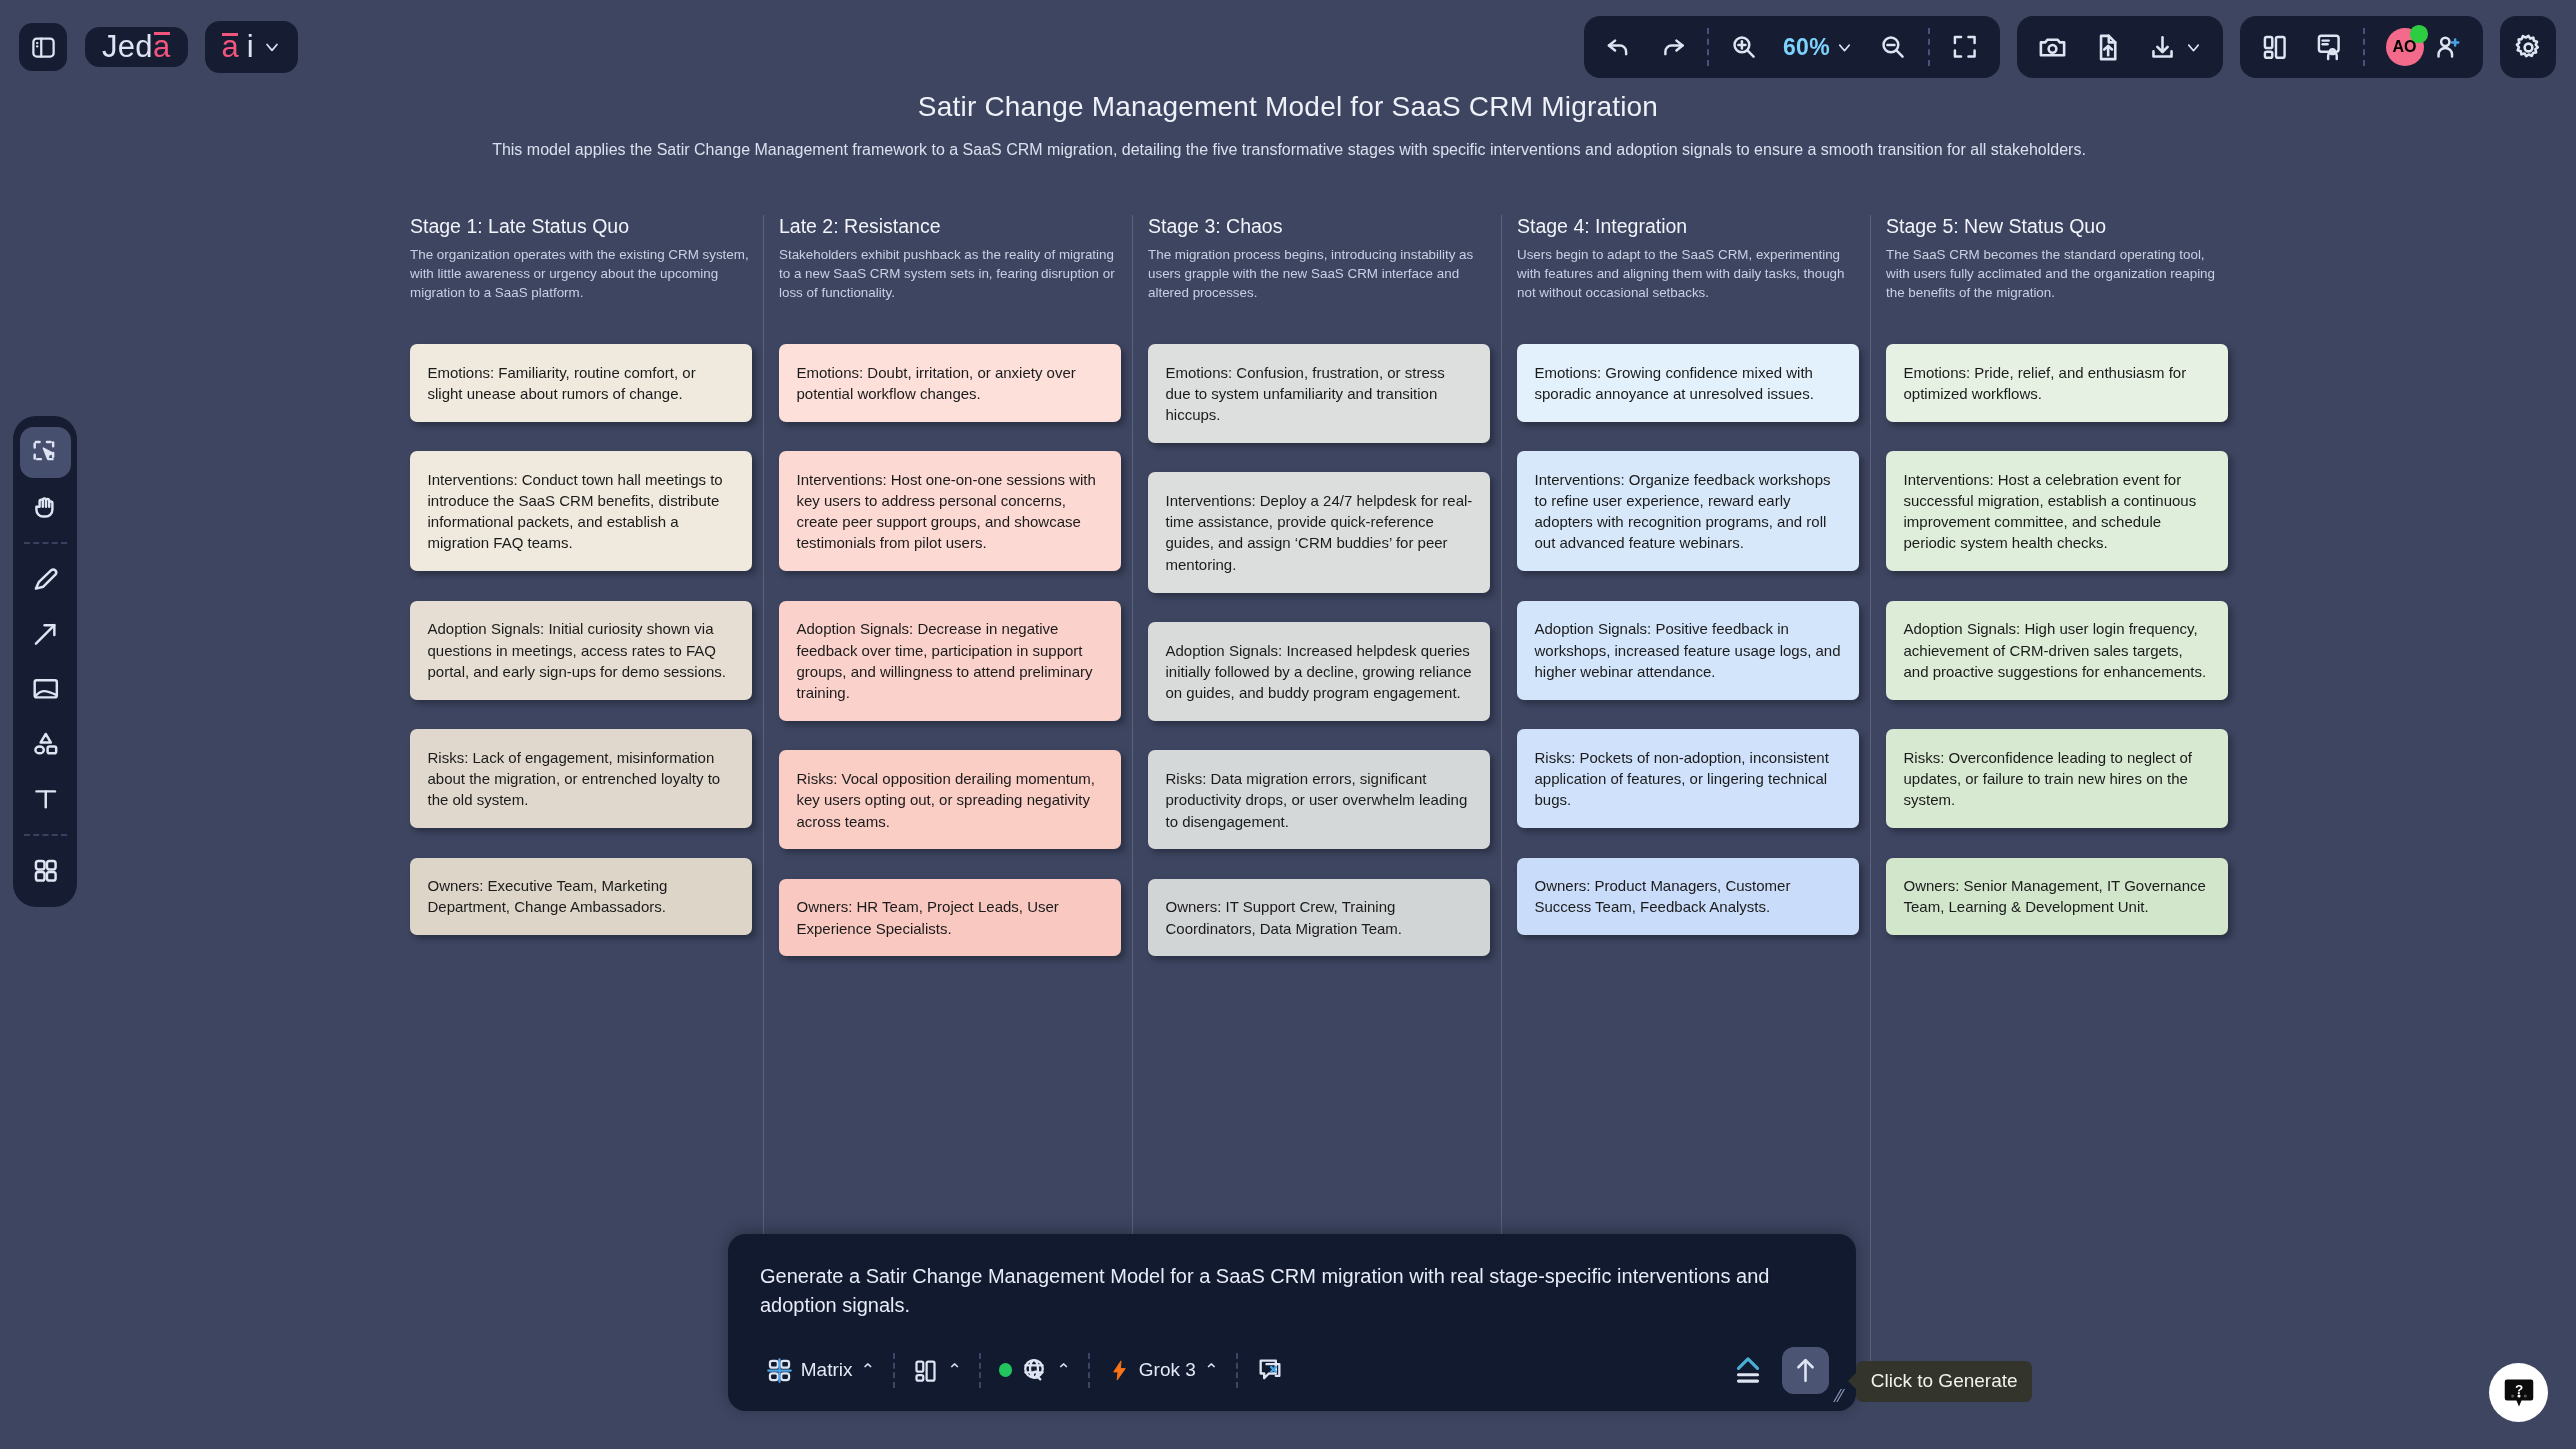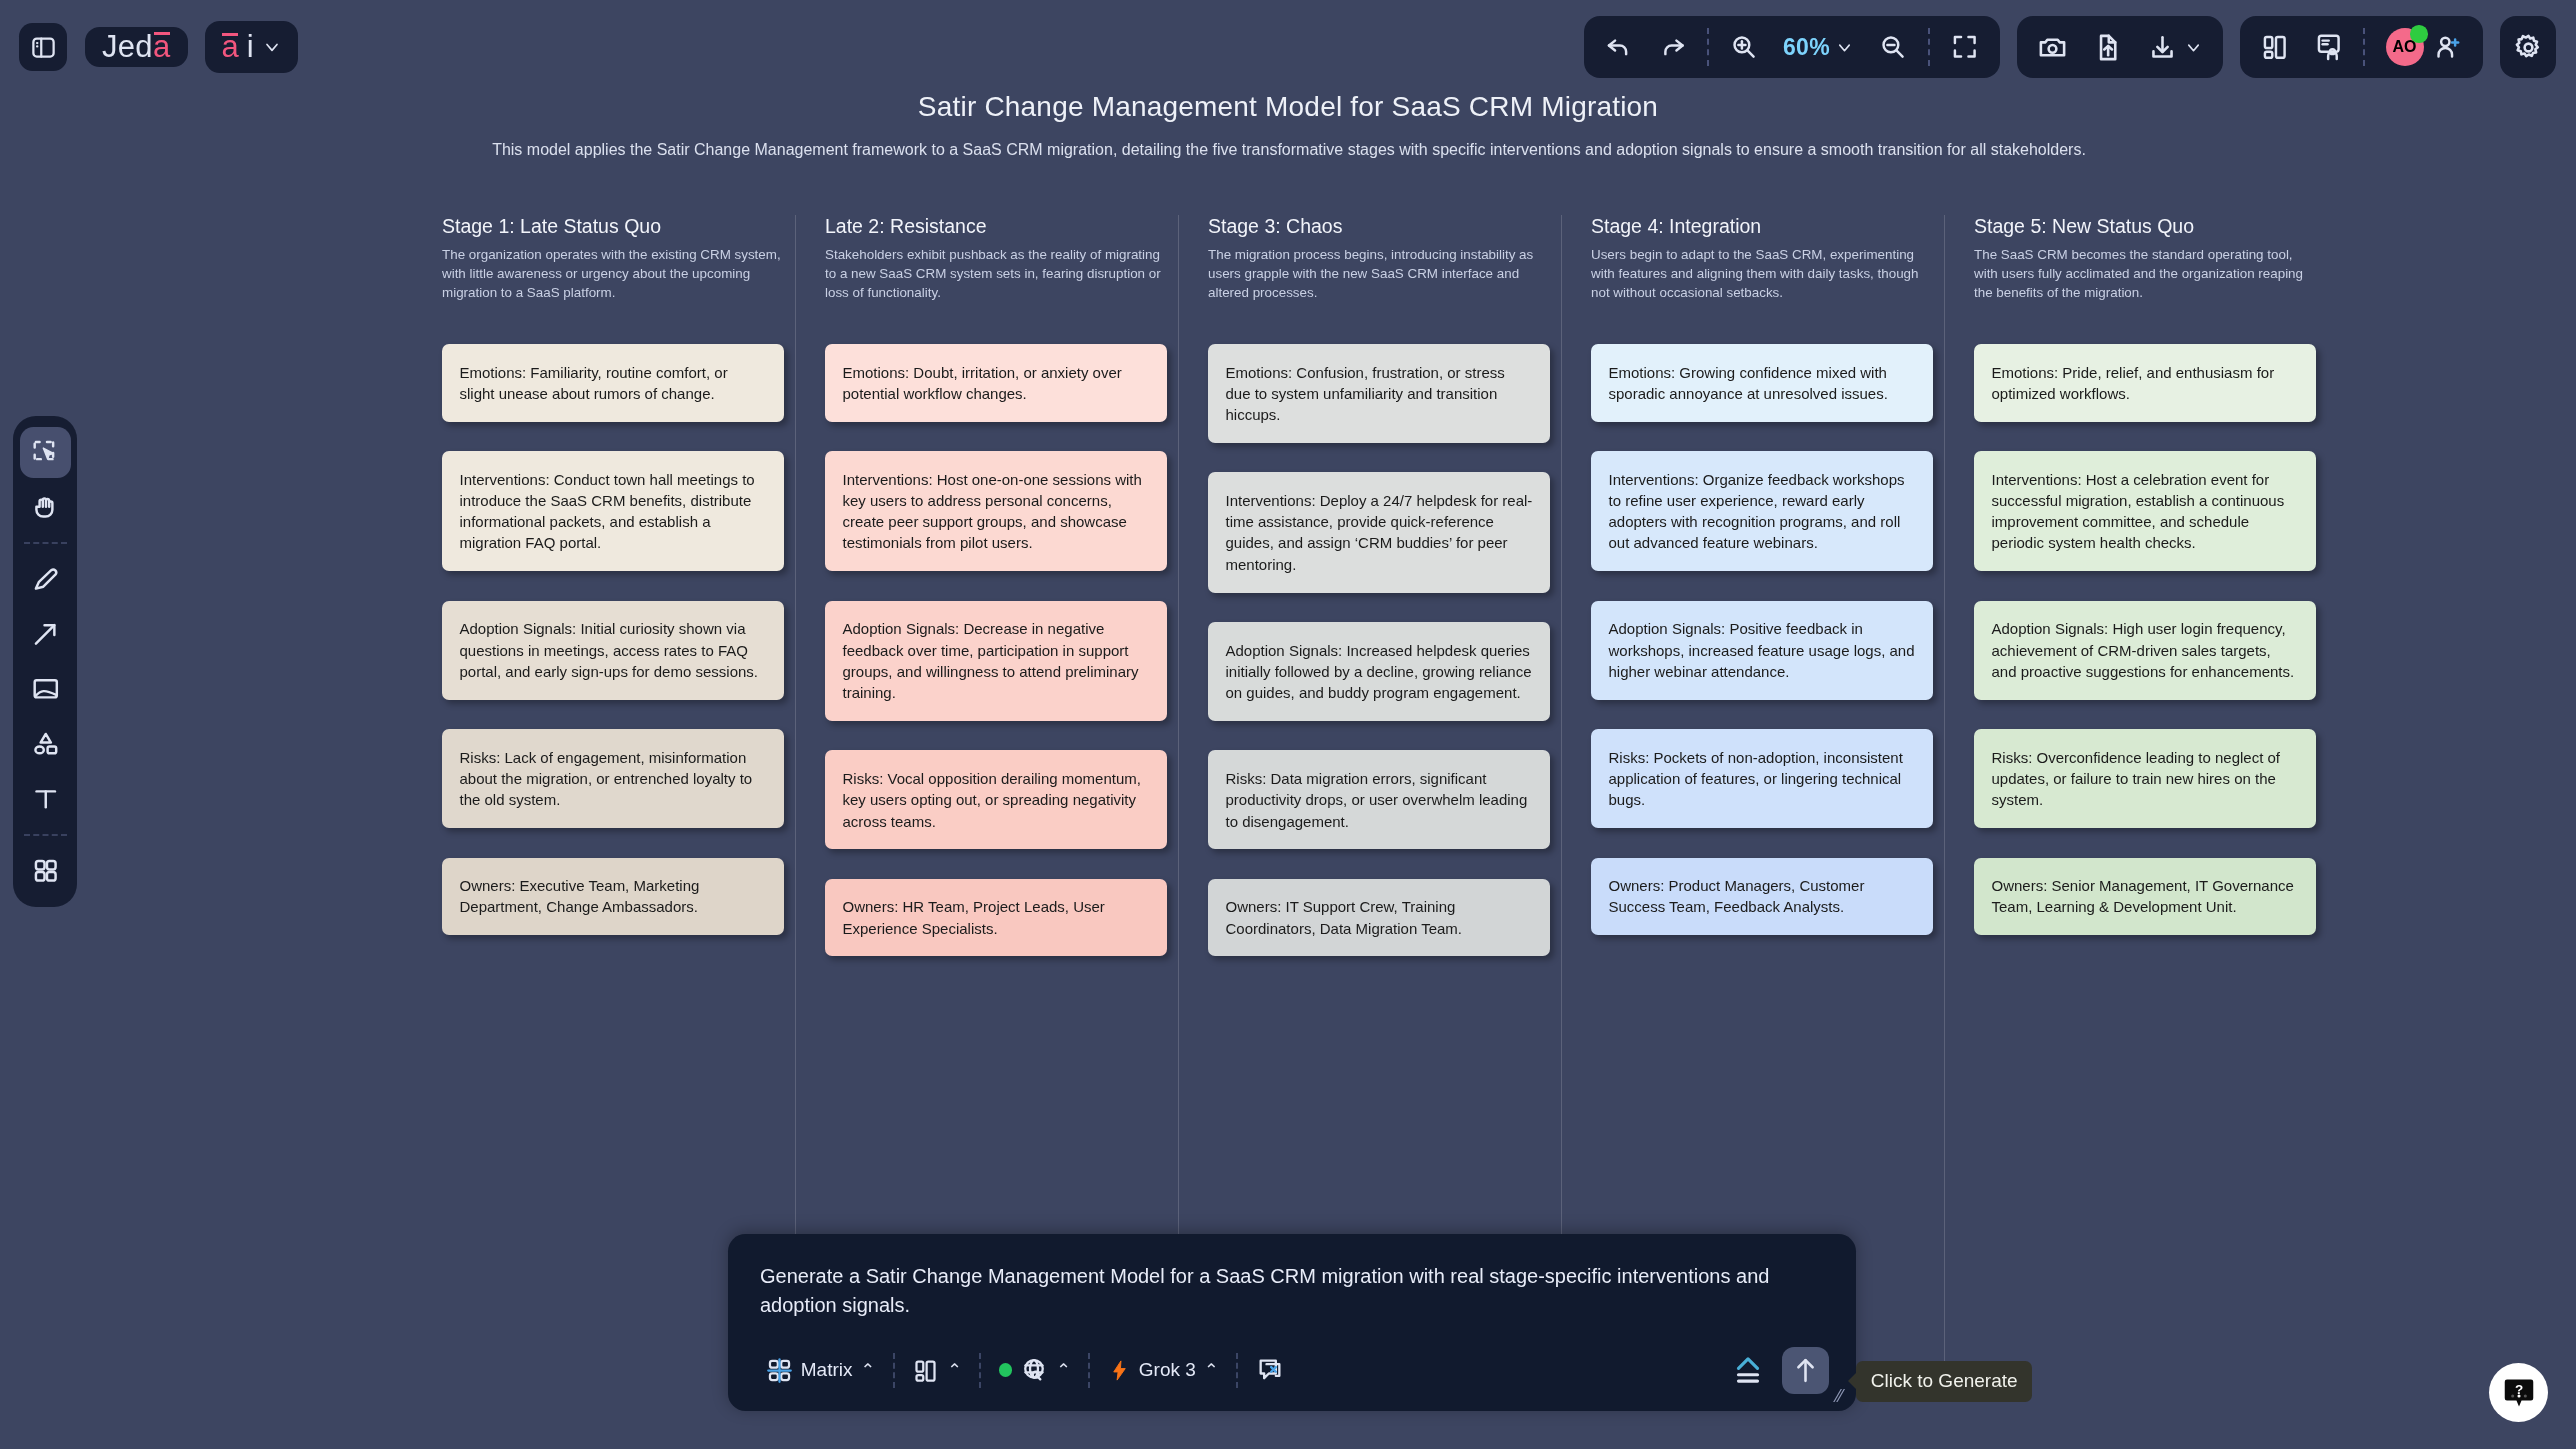--- a/index.html
+++ b/index.html
@@ -85,21 +85,21 @@
     position: absolute; top: 91px; left: 0; right: 0; text-align: center;
     font-size: 28px; color: #eef1f8; font-weight: 400; letter-spacing: 0.2px;
   }
   .doc-sub {
     position: absolute; top: 138px; left: 450px; width: 1678px;
     text-align: center; font-size: 16px; line-height: 1.5; color: #dbe0ee;
   }
 
   .columns {
     position: absolute; top: 215px; left: 410px;
-    display: flex; gap: 14px; margin-left: 32px;
+    display: flex; gap: 0;
   }
   .col { width: 369px; padding-right: 27px; position: relative; }
   .col-line { position:absolute; right: 14.8px; top: 0; bottom: -376px; width: 1.3px; background: rgba(255,255,255,.16); }
   .col-title { font-size: 19.5px; color: #f2f4fa; margin-bottom: 8px; font-weight: 400; }
   .col-desc { font-size: 13.4px; line-height: 1.4; color: #c9d0e4; margin-bottom: 23px; min-height: 75px; }
 
   .card {
     border-radius: 7px; padding: 17.5px 17.5px;
     font-size: 15px; line-height: 1.42; color: #1b1b1b;
     box-shadow: 3.4px 4px 6px rgba(0,0,0,.30);
@@ -158,21 +158,21 @@
   <div class="doc-title">Satir Change Management Model for SaaS CRM Migration</div>
   <div class="doc-sub">This model applies the Satir Change Management framework to a SaaS CRM migration, detailing the five transformative stages with specific interventions and adoption signals to ensure a smooth transition for all stakeholders.</div>
 
   <div class="columns">
 
     <div class="col">
       <div class="col-line"></div>
       <div class="col-title">Stage 1: Late Status Quo</div>
       <div class="col-desc">The organization operates with the existing CRM system, with little awareness or urgency about the upcoming migration to a SaaS platform.</div>
       <div class="card" style="background:#efe9de">Emotions: Familiarity, routine comfort, or slight unease about rumors of change.</div>
-      <div class="card" style="background:#efe9de">Interventions: Conduct town hall meetings to introduce the SaaS CRM benefits, distribute informational packets, and establish a migration FAQ portal.</div>
+      <div class="card" style="background:#efe9de">Interventions: Conduct town hall meetings to introduce the SaaS CRM benefits, distribute informational packets, and establish a migration FAQ teams.</div>
       <div class="card" style="background:#e6ded3">Adoption Signals: Initial curiosity shown via questions in meetings, access rates to FAQ portal, and early sign-ups for demo sessions.</div>
       <div class="card" style="background:#e0d8cd">Risks: Lack of engagement, misinformation about the migration, or entrenched loyalty to the old system.</div>
       <div class="card" style="background:#ded5c9">Owners: Executive Team, Marketing Department, Change Ambassadors.</div>
     </div>
 
     <div class="col">
       <div class="col-line"></div>
       <div class="col-title">Late 2: Resistance</div>
       <div class="col-desc">Stakeholders exhibit pushback as the reality of migrating to a new SaaS CRM system sets in, fearing disruption or loss of functionality.</div>
       <div class="card" style="background:#fde0da">Emotions: Doubt, irritation, or anxiety over potential workflow changes.</div>

